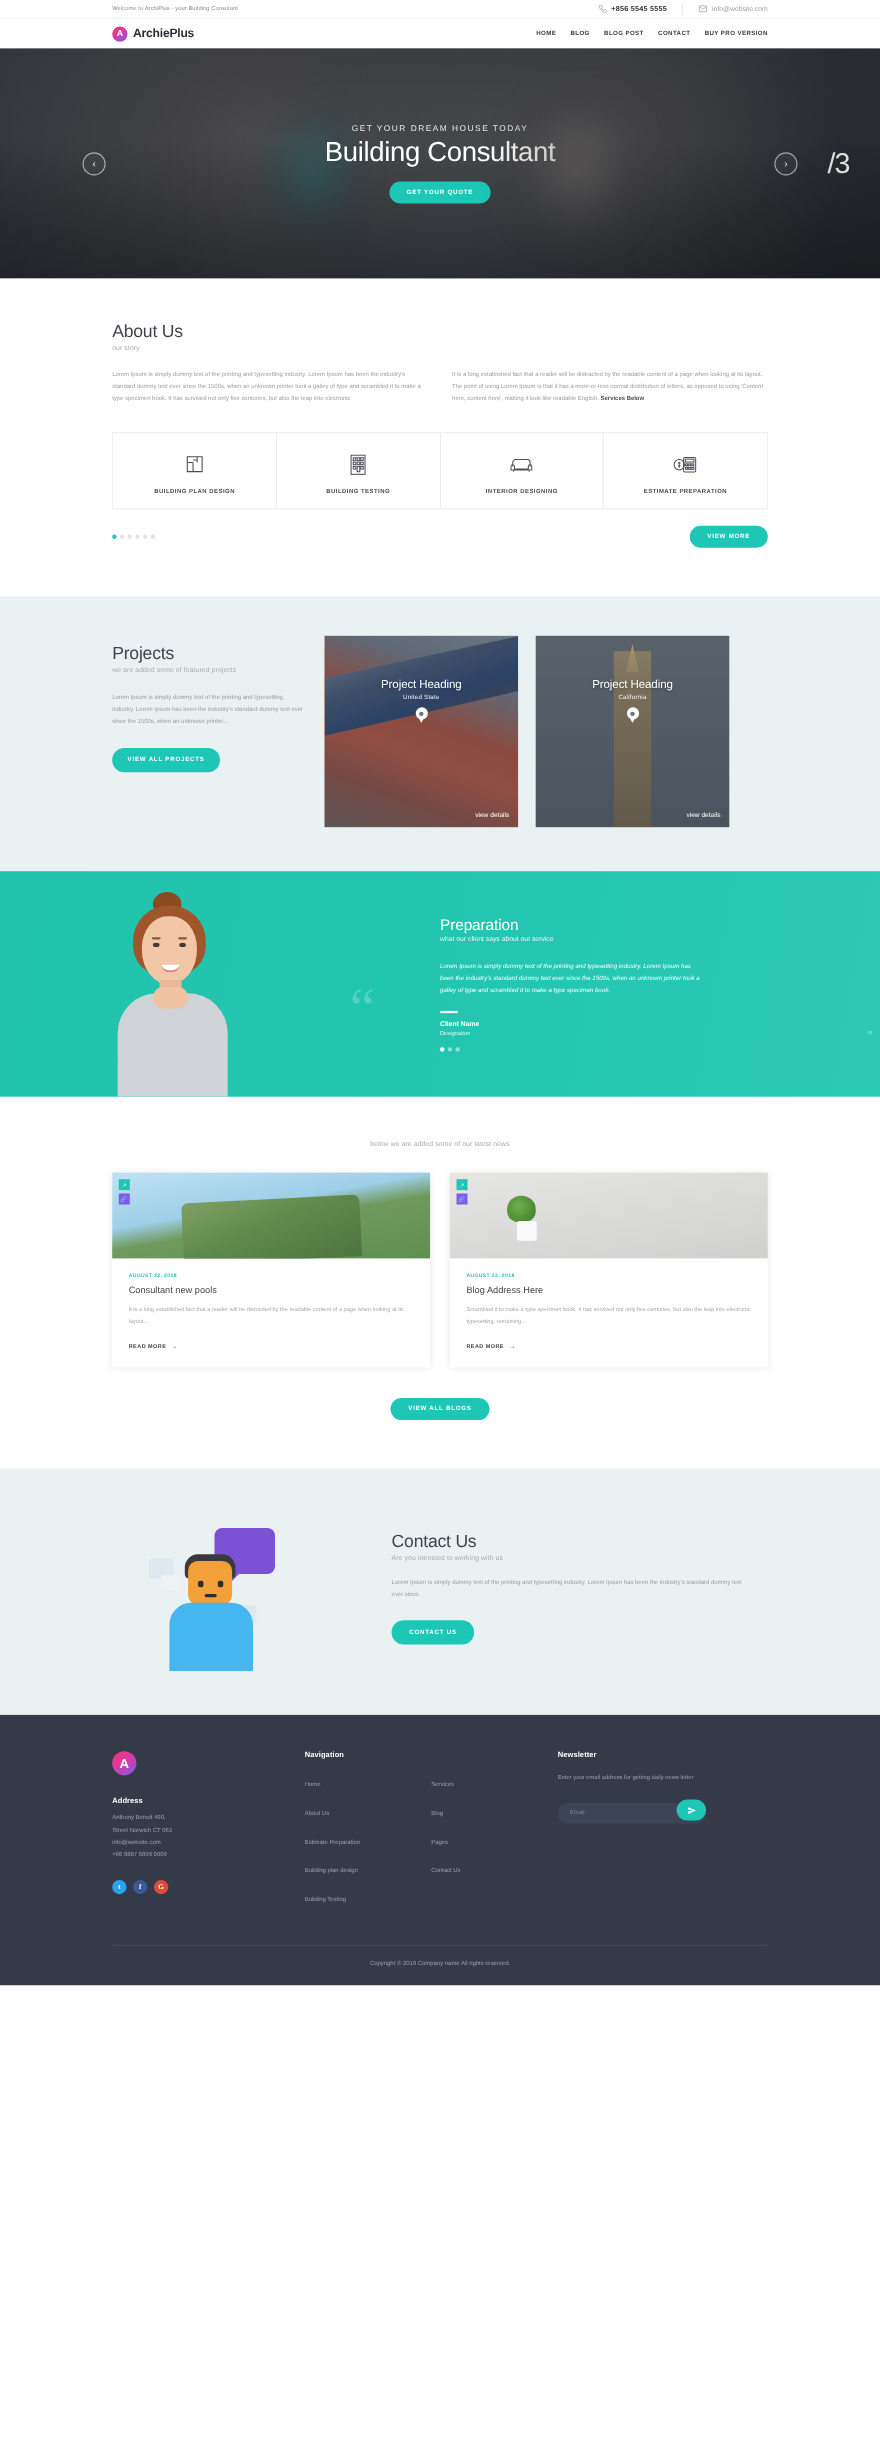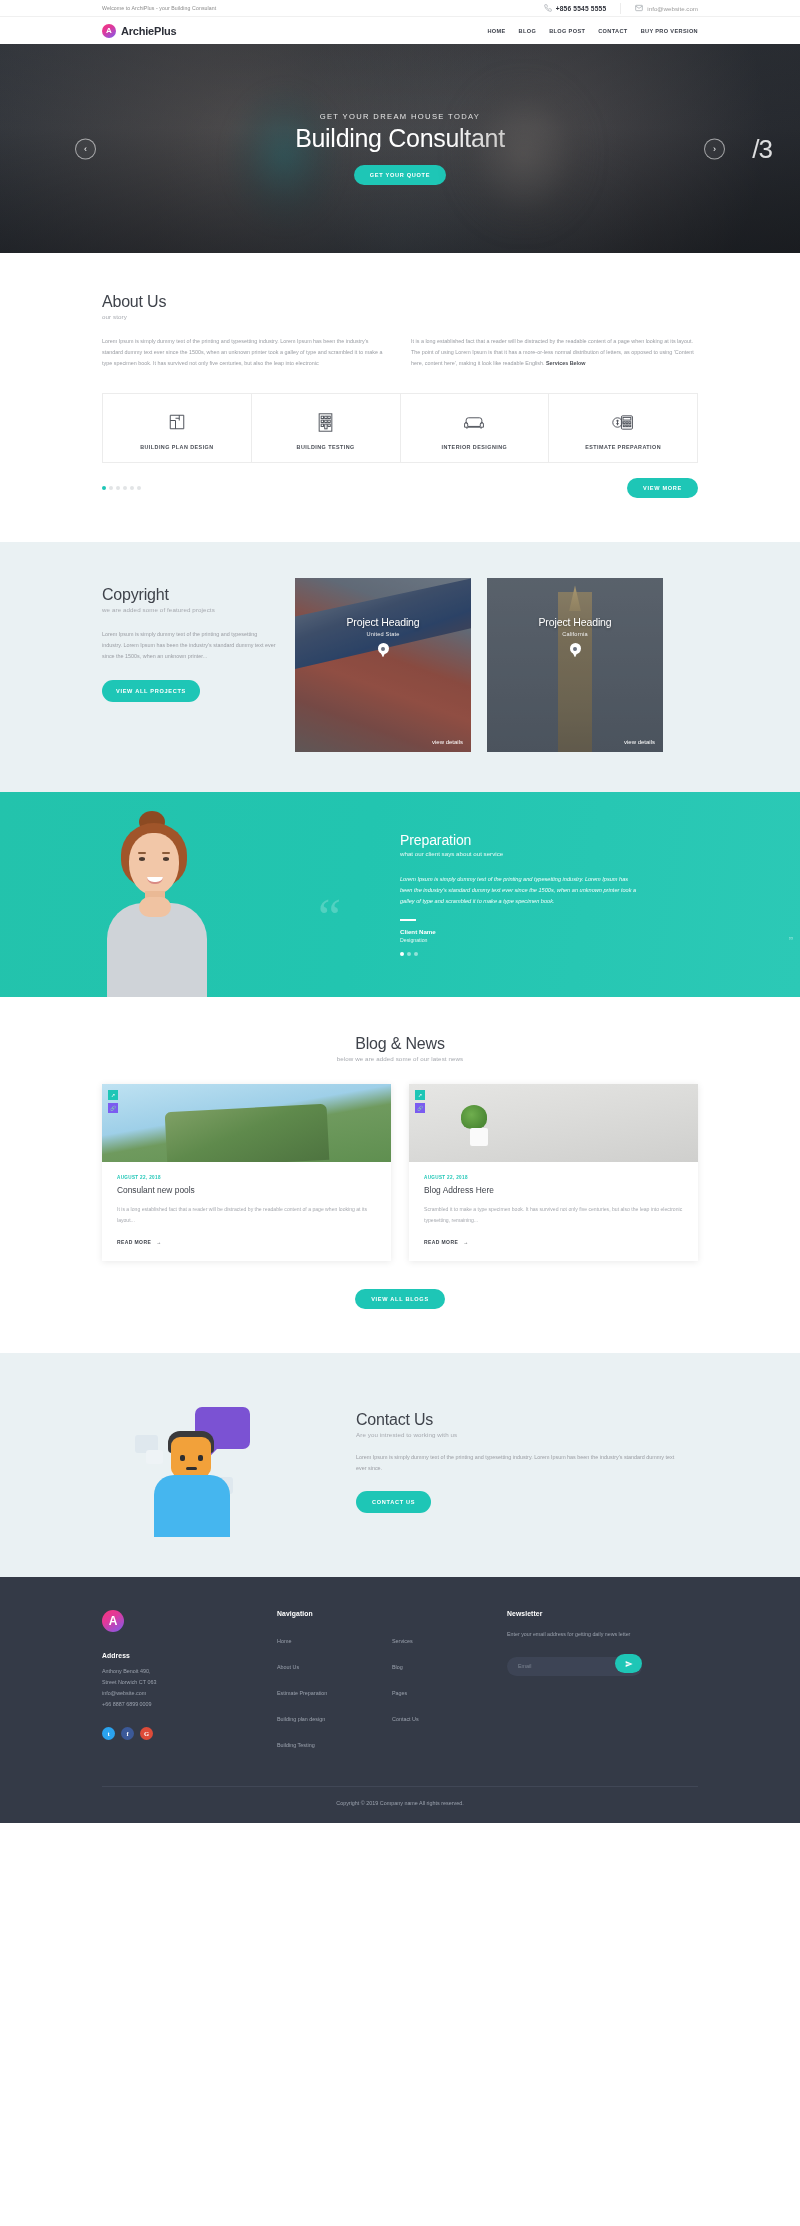--- a/index.html
+++ b/index.html
@@ -393,21 +393,21 @@
           <span class="dot"></span>
         </div>
         <button class="btn-teal">VIEW MORE</button>
       </div>
     </div>
   </div>
 
   <div class="projects">
     <div class="wrap">
       <div class="proj-left">
-        <div class="sec-title">Copyright</div>
+        <div class="sec-title">Projects</div>
         <div class="sec-sub">we are added some of featured projects</div>
         <p class="body-copy">Lorem Ipsum is simply dummy text of the printing and typesetting industry. Lorem Ipsum has been the industry's standard dummy text ever since the 1500s, when an unknown printer...</p>
         <button class="btn-teal">VIEW ALL PROJECTS</button>
       </div>
       <div class="proj-cards">
         <div class="proj-card a">
           <div class="proj-overlay"></div>
           <div class="proj-content">
             <div class="proj-heading">Project Heading</div>
             <div class="proj-place">United State</div>
@@ -462,33 +462,32 @@
         <span class="d active"></span>
         <span class="d"></span>
         <span class="d"></span>
       </div>
     </div>
     <div class="testi-quote2">”</div>
   </div>
 
   <div class="blog">
     <div class="wrap">
-      <div class="sec-title">Blog &amp; News</div>
       <div class="sec-sub">below we are added some of our latest news</div>
       <div class="blog-cards">
         <div class="blog-card">
           <div class="blog-thumb one">
             <div class="thumb-actions">
               <span class="thumb-btn">↗</span>
               <span class="thumb-btn purple">🔗</span>
             </div>
           </div>
           <div class="blog-body">
             <div class="blog-date">AUGUST 22, 2018</div>
-            <div class="blog-heading">Consulant new pools</div>
+            <div class="blog-heading">Consultant new pools</div>
             <p class="blog-excerpt">It is a long established fact that a reader will be distracted by the readable content of a page when looking at its layout...</p>
             <a class="blog-readmore" href="#">
               <span>READ MORE</span>
               <span>→</span>
             </a>
           </div>
         </div>
         <div class="blog-card">
           <div class="blog-thumb two">
             <div class="thumb-actions">

